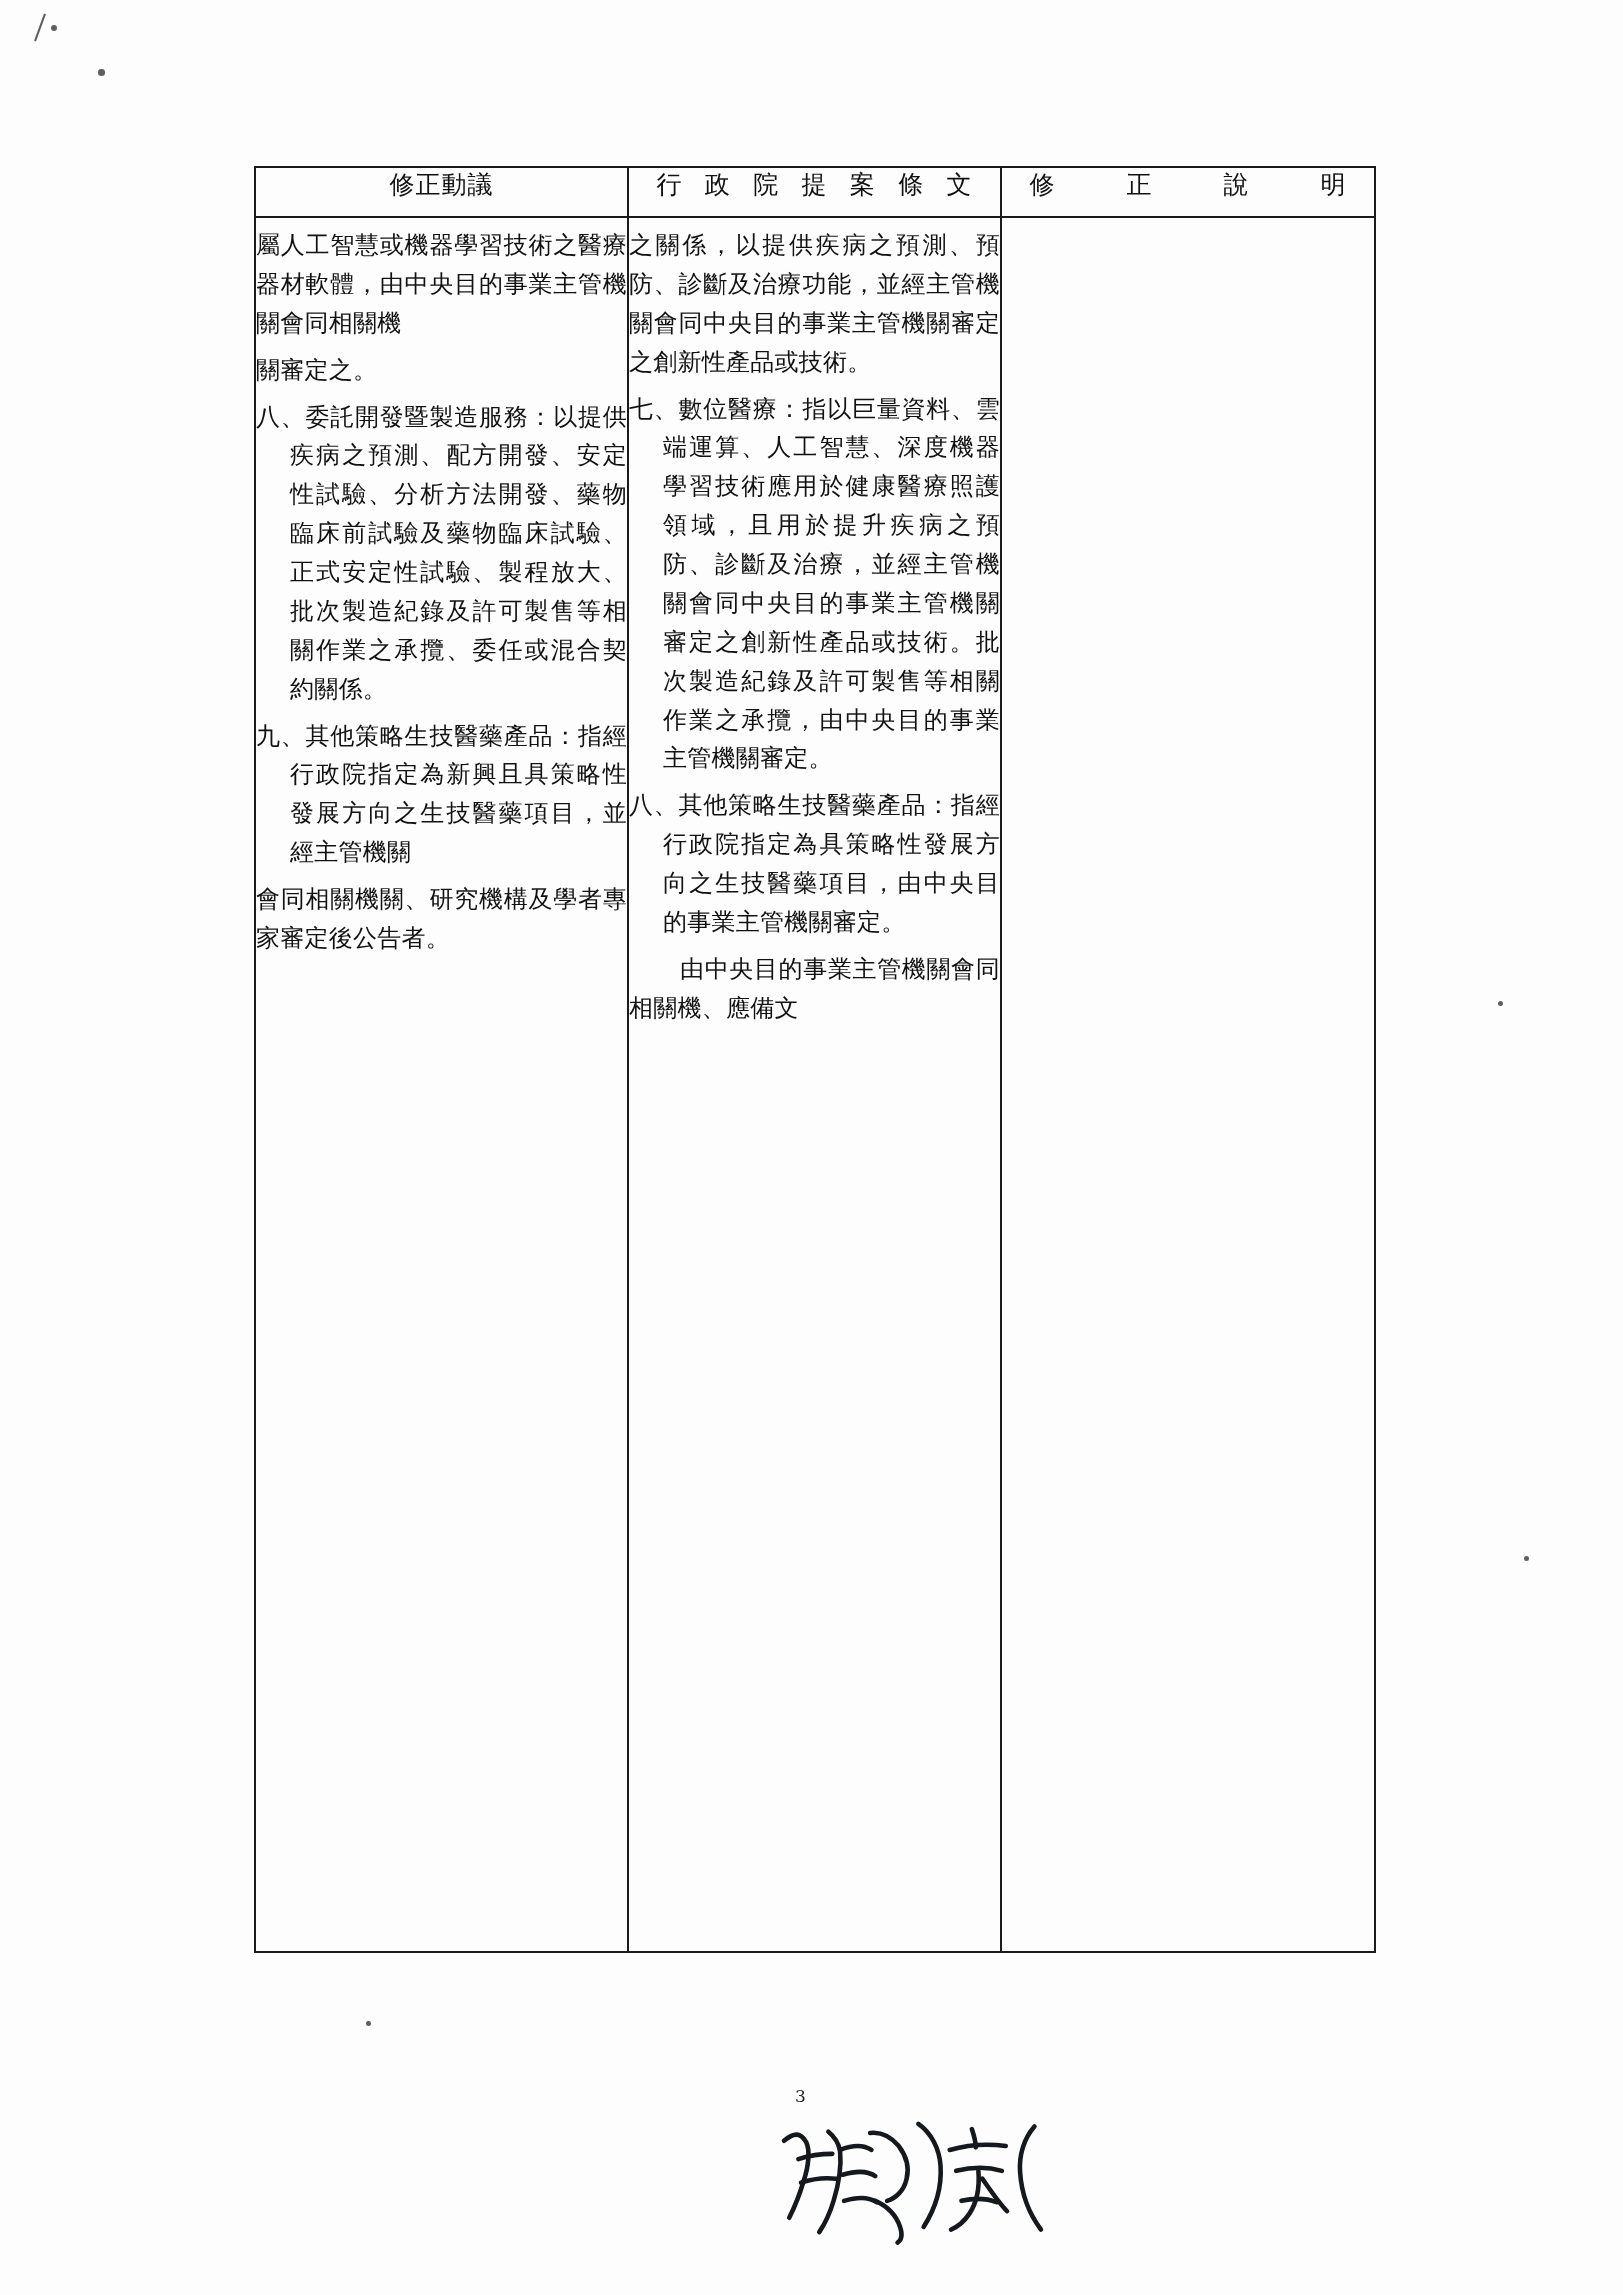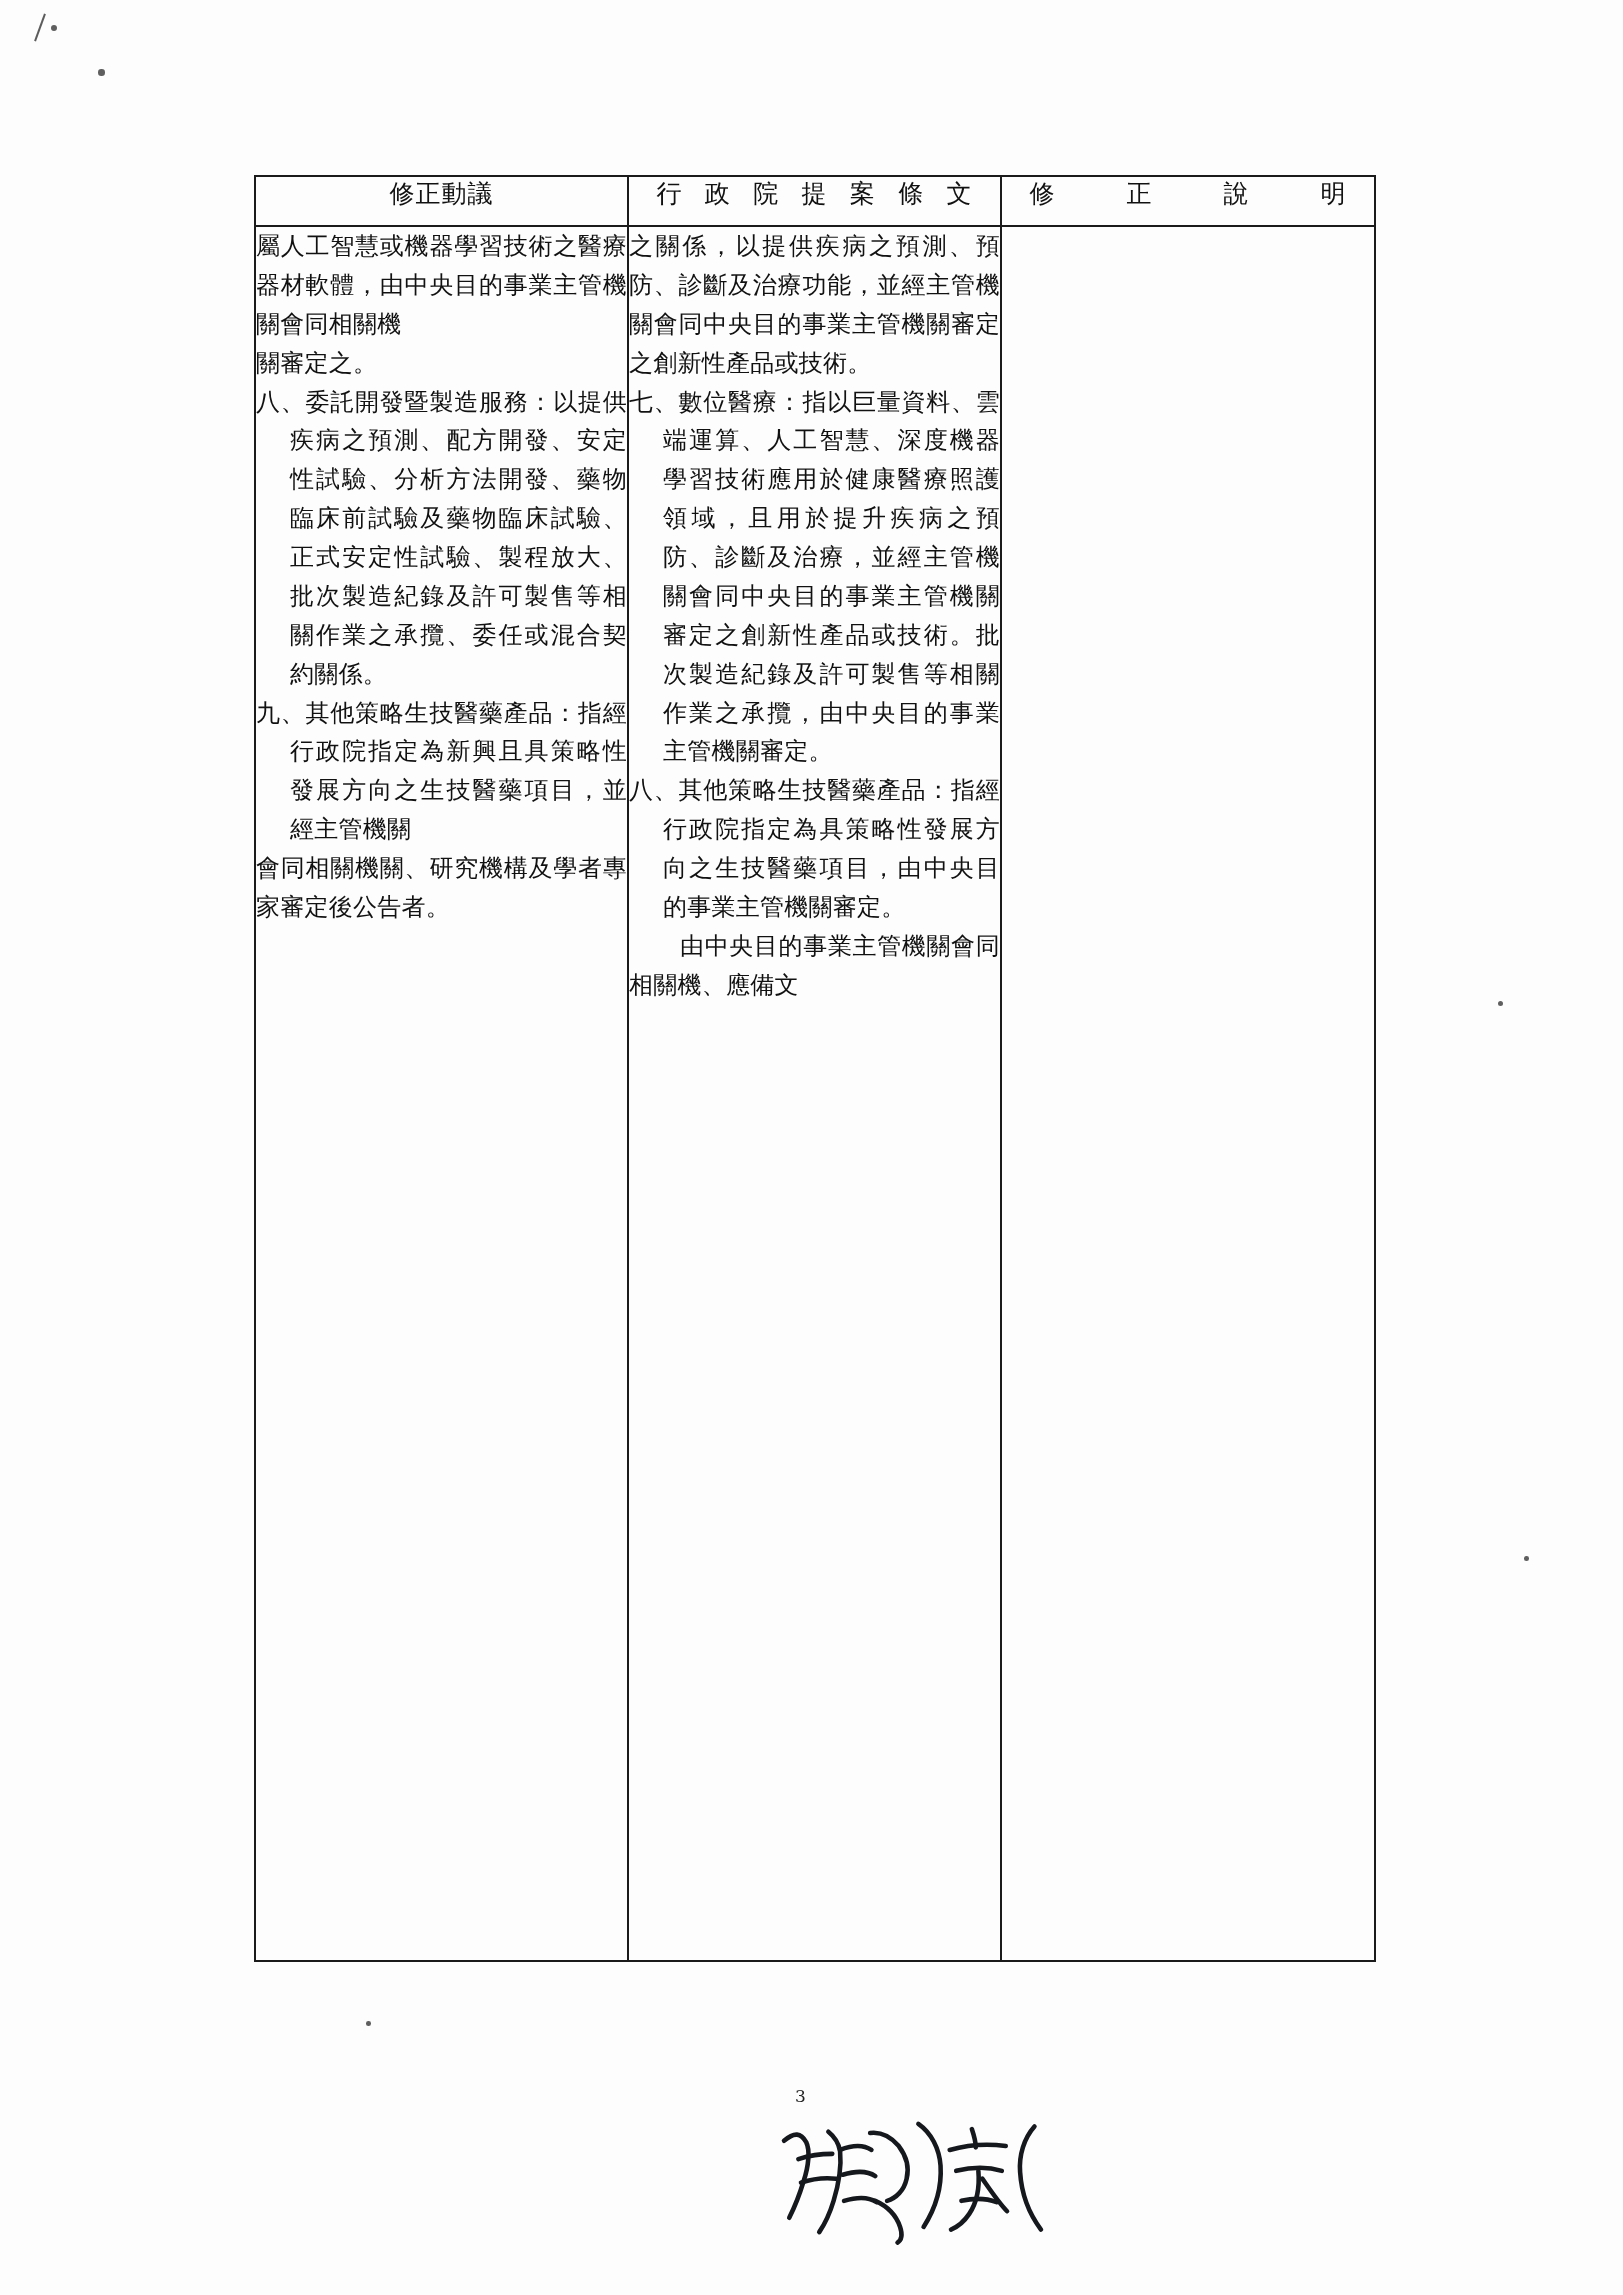--- a/index.html
+++ b/index.html
@@ -26,21 +26,21 @@
   .speck {
     position: absolute;
     background: #2a2a2a;
     border-radius: 50%;
     opacity: .75;
   }
 
   table.doc {
     position: absolute;
     left: 254px;
-    top: 175px;
+    top: 166px;
     width: 1120px;
     border-collapse: collapse;
     table-layout: fixed;
   }
   table.doc td, table.doc th {
     border: 2px solid #1b1b1b;
     vertical-align: top;
     padding: 0;
   }
 
@@ -73,21 +73,21 @@
   }
 
   .cellbody {
     font-size: 24px;
     line-height: 1.62;
     letter-spacing: 0.01em;
   }
 
   
   p.para {
-    margin: 0 0 0 0;
+    margin: 8px 0 0 0;
     text-align: justify;
     text-justify: inter-character;
   }
   p.para.cont {
     text-indent: 0;
   }
   p.para.indent1 {
     padding-left: 34px;
     text-indent: -34px;
   }

